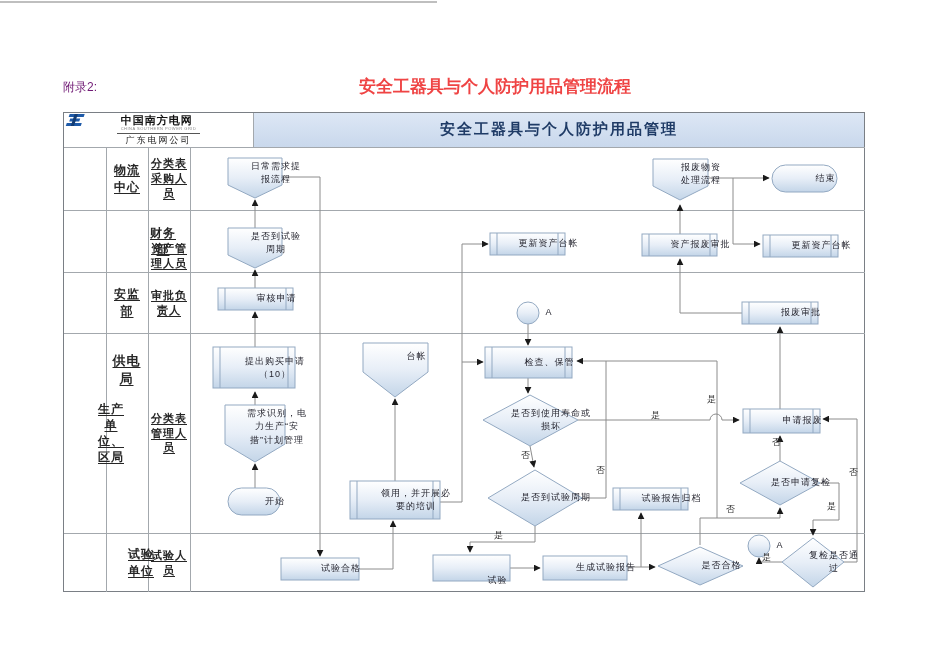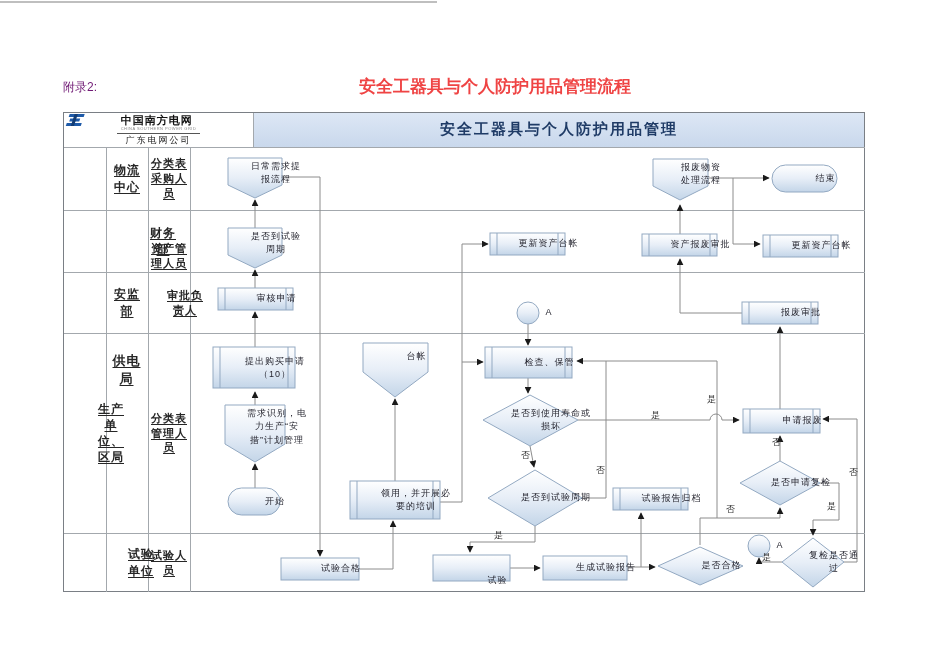--- a/index.html
+++ b/index.html
@@ -180,21 +180,21 @@
     </div>
   <div class="lane" style="left:106px;top:210px;width:42px;height:62px;padding-left:36px;">
       <span style="width:28px;">财务部</span>
     </div>
   <div class="lane" style="left:148px;top:225px;width:42px;height:62px;">
       <span style="width:36px;font-size:11px;">资产管理人员</span>
     </div>
   <div class="lane" style="left:106px;top:272px;width:42px;height:61px;">
       <span style="width:28px;">安监部</span>
     </div>
-  <div class="lane" style="left:164px;top:272px;width:42px;height:61px;">
+  <div class="lane" style="left:148px;top:272px;width:42px;height:61px;">
       <span style="width:36px;font-size:11px;">审批负责人</span>
     </div>
   <div class="lane" style="left:90px;top:333px;width:42px;height:200px;">
       <span style="width:30px;">生产单位、区局</span>
     </div>
   <div class="lane" style="left:148px;top:333px;width:42px;height:200px;">
       <span style="width:36px;font-size:11px;">分类表管理人员</span>
     </div>
   <div class="lane" style="left:120px;top:533px;width:42px;height:59px;">
       <span style="width:28px;">试验单位</span>

